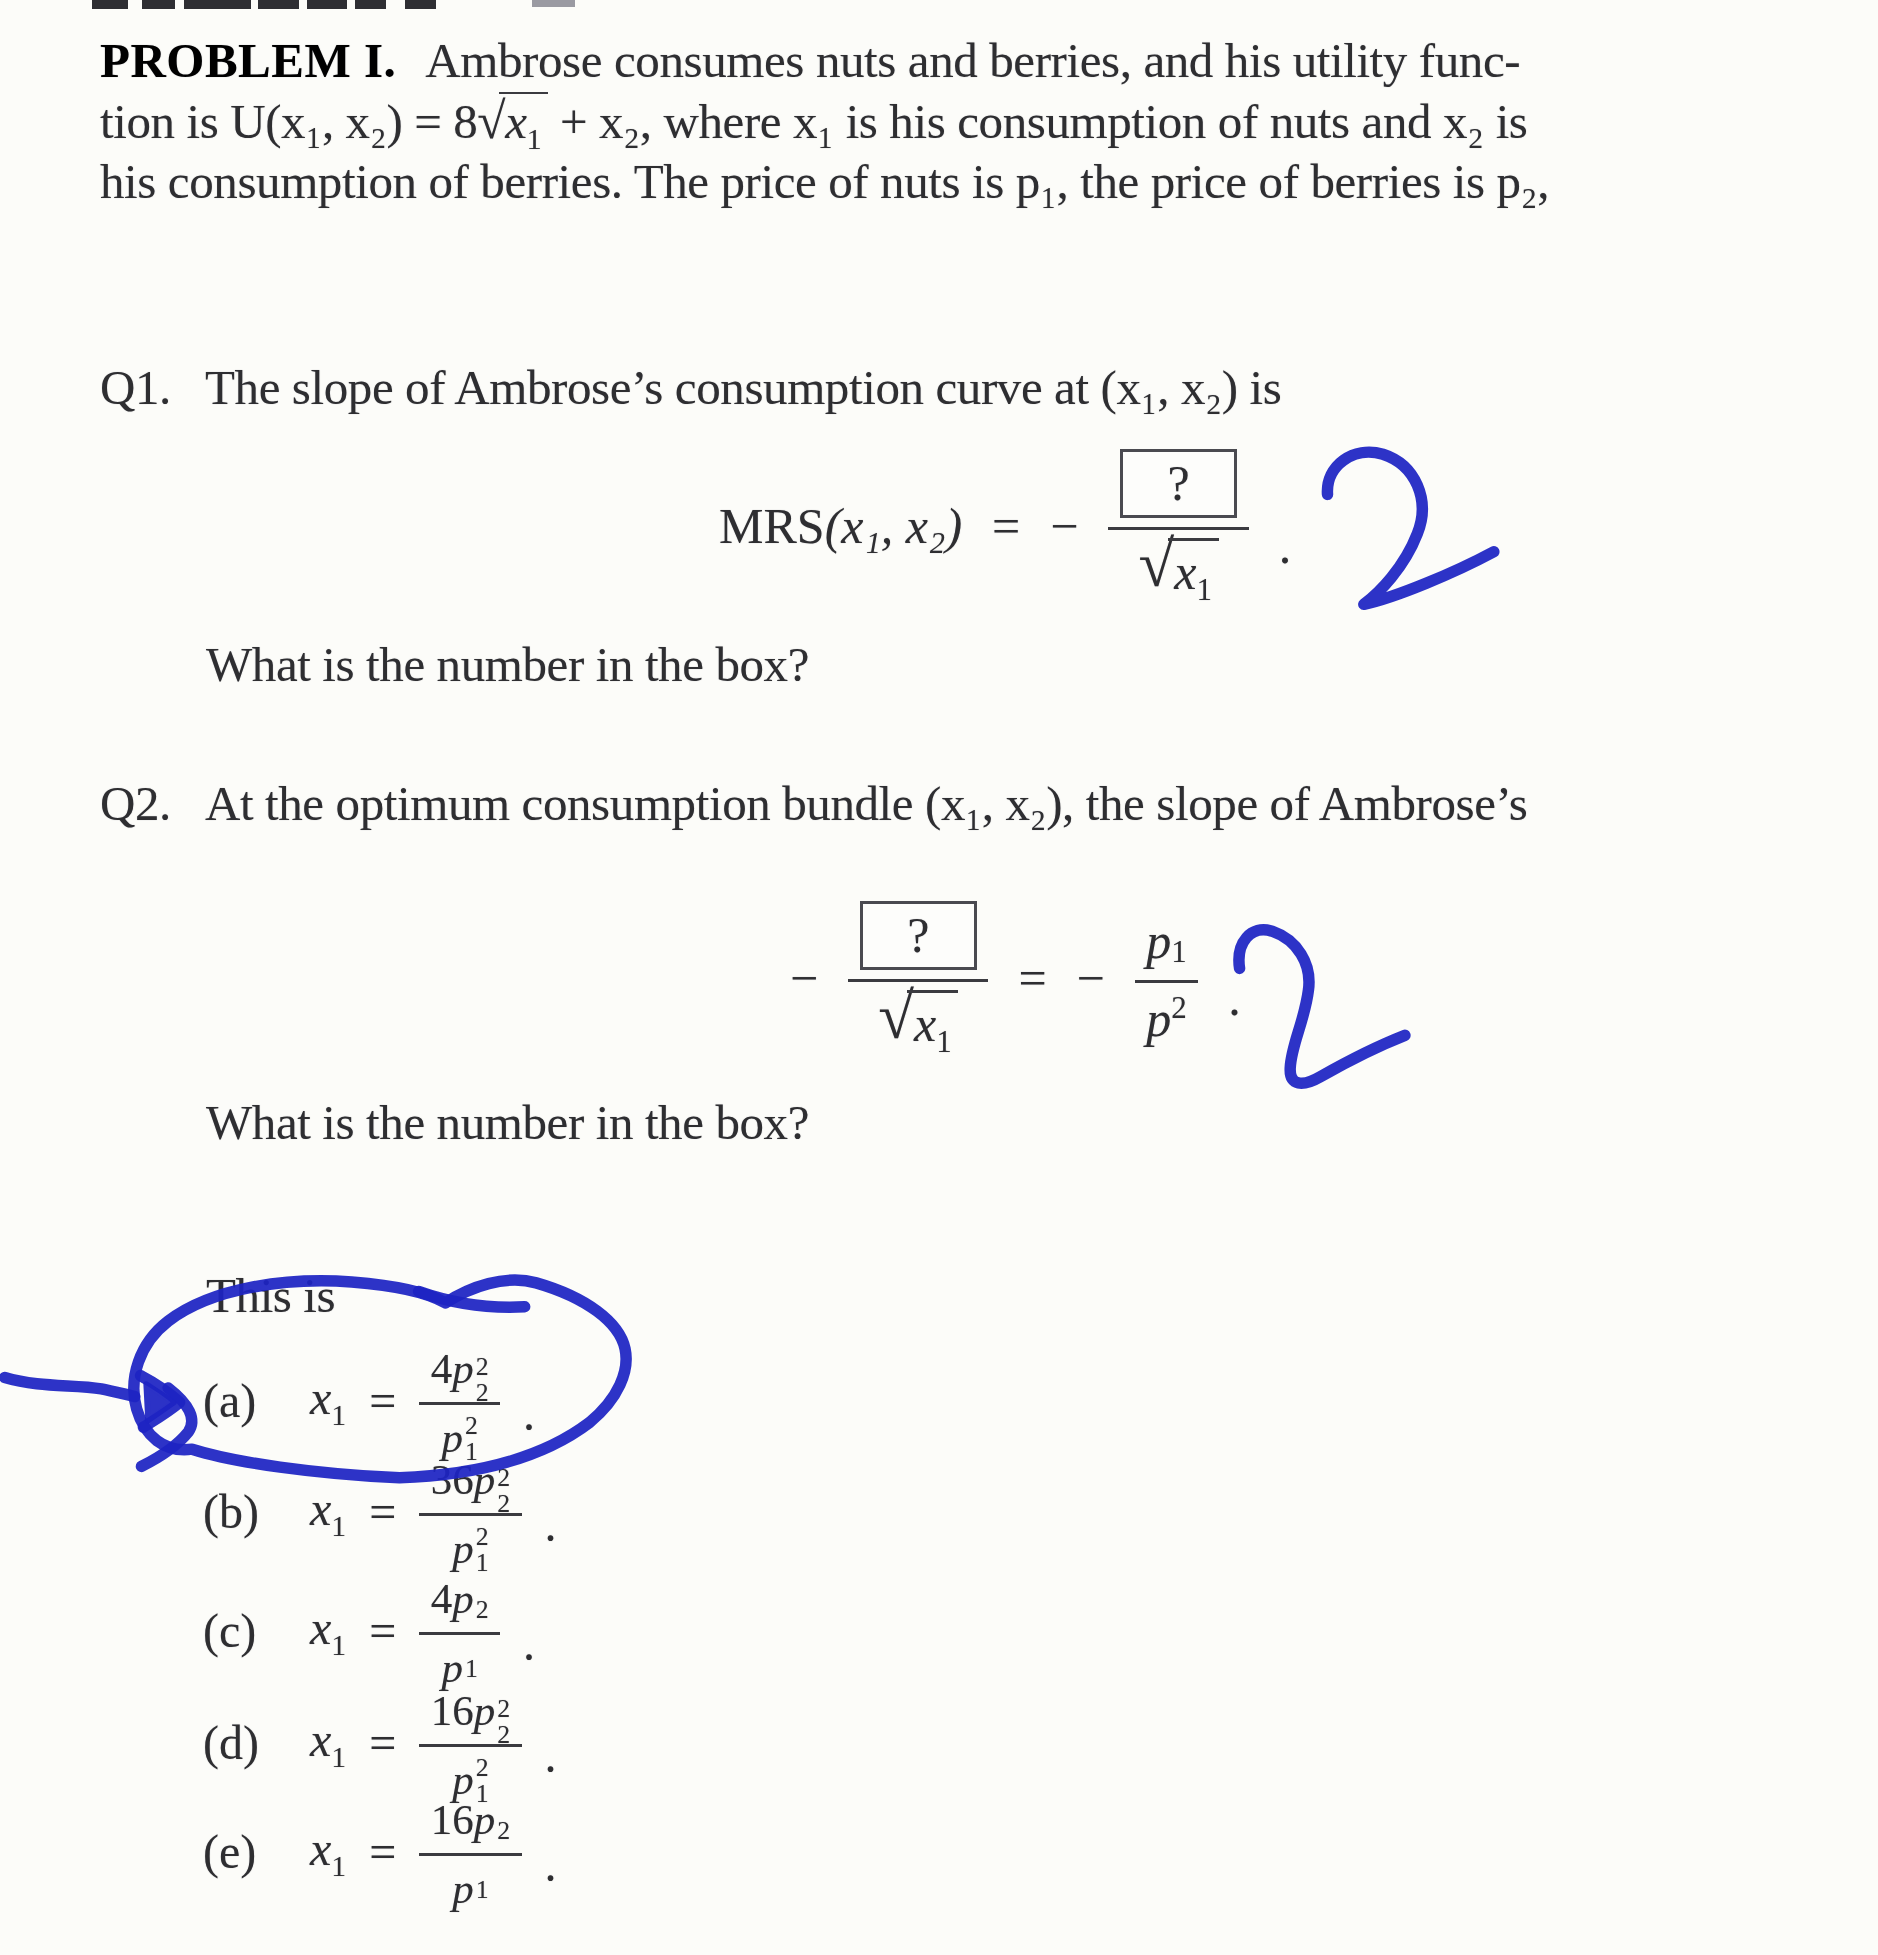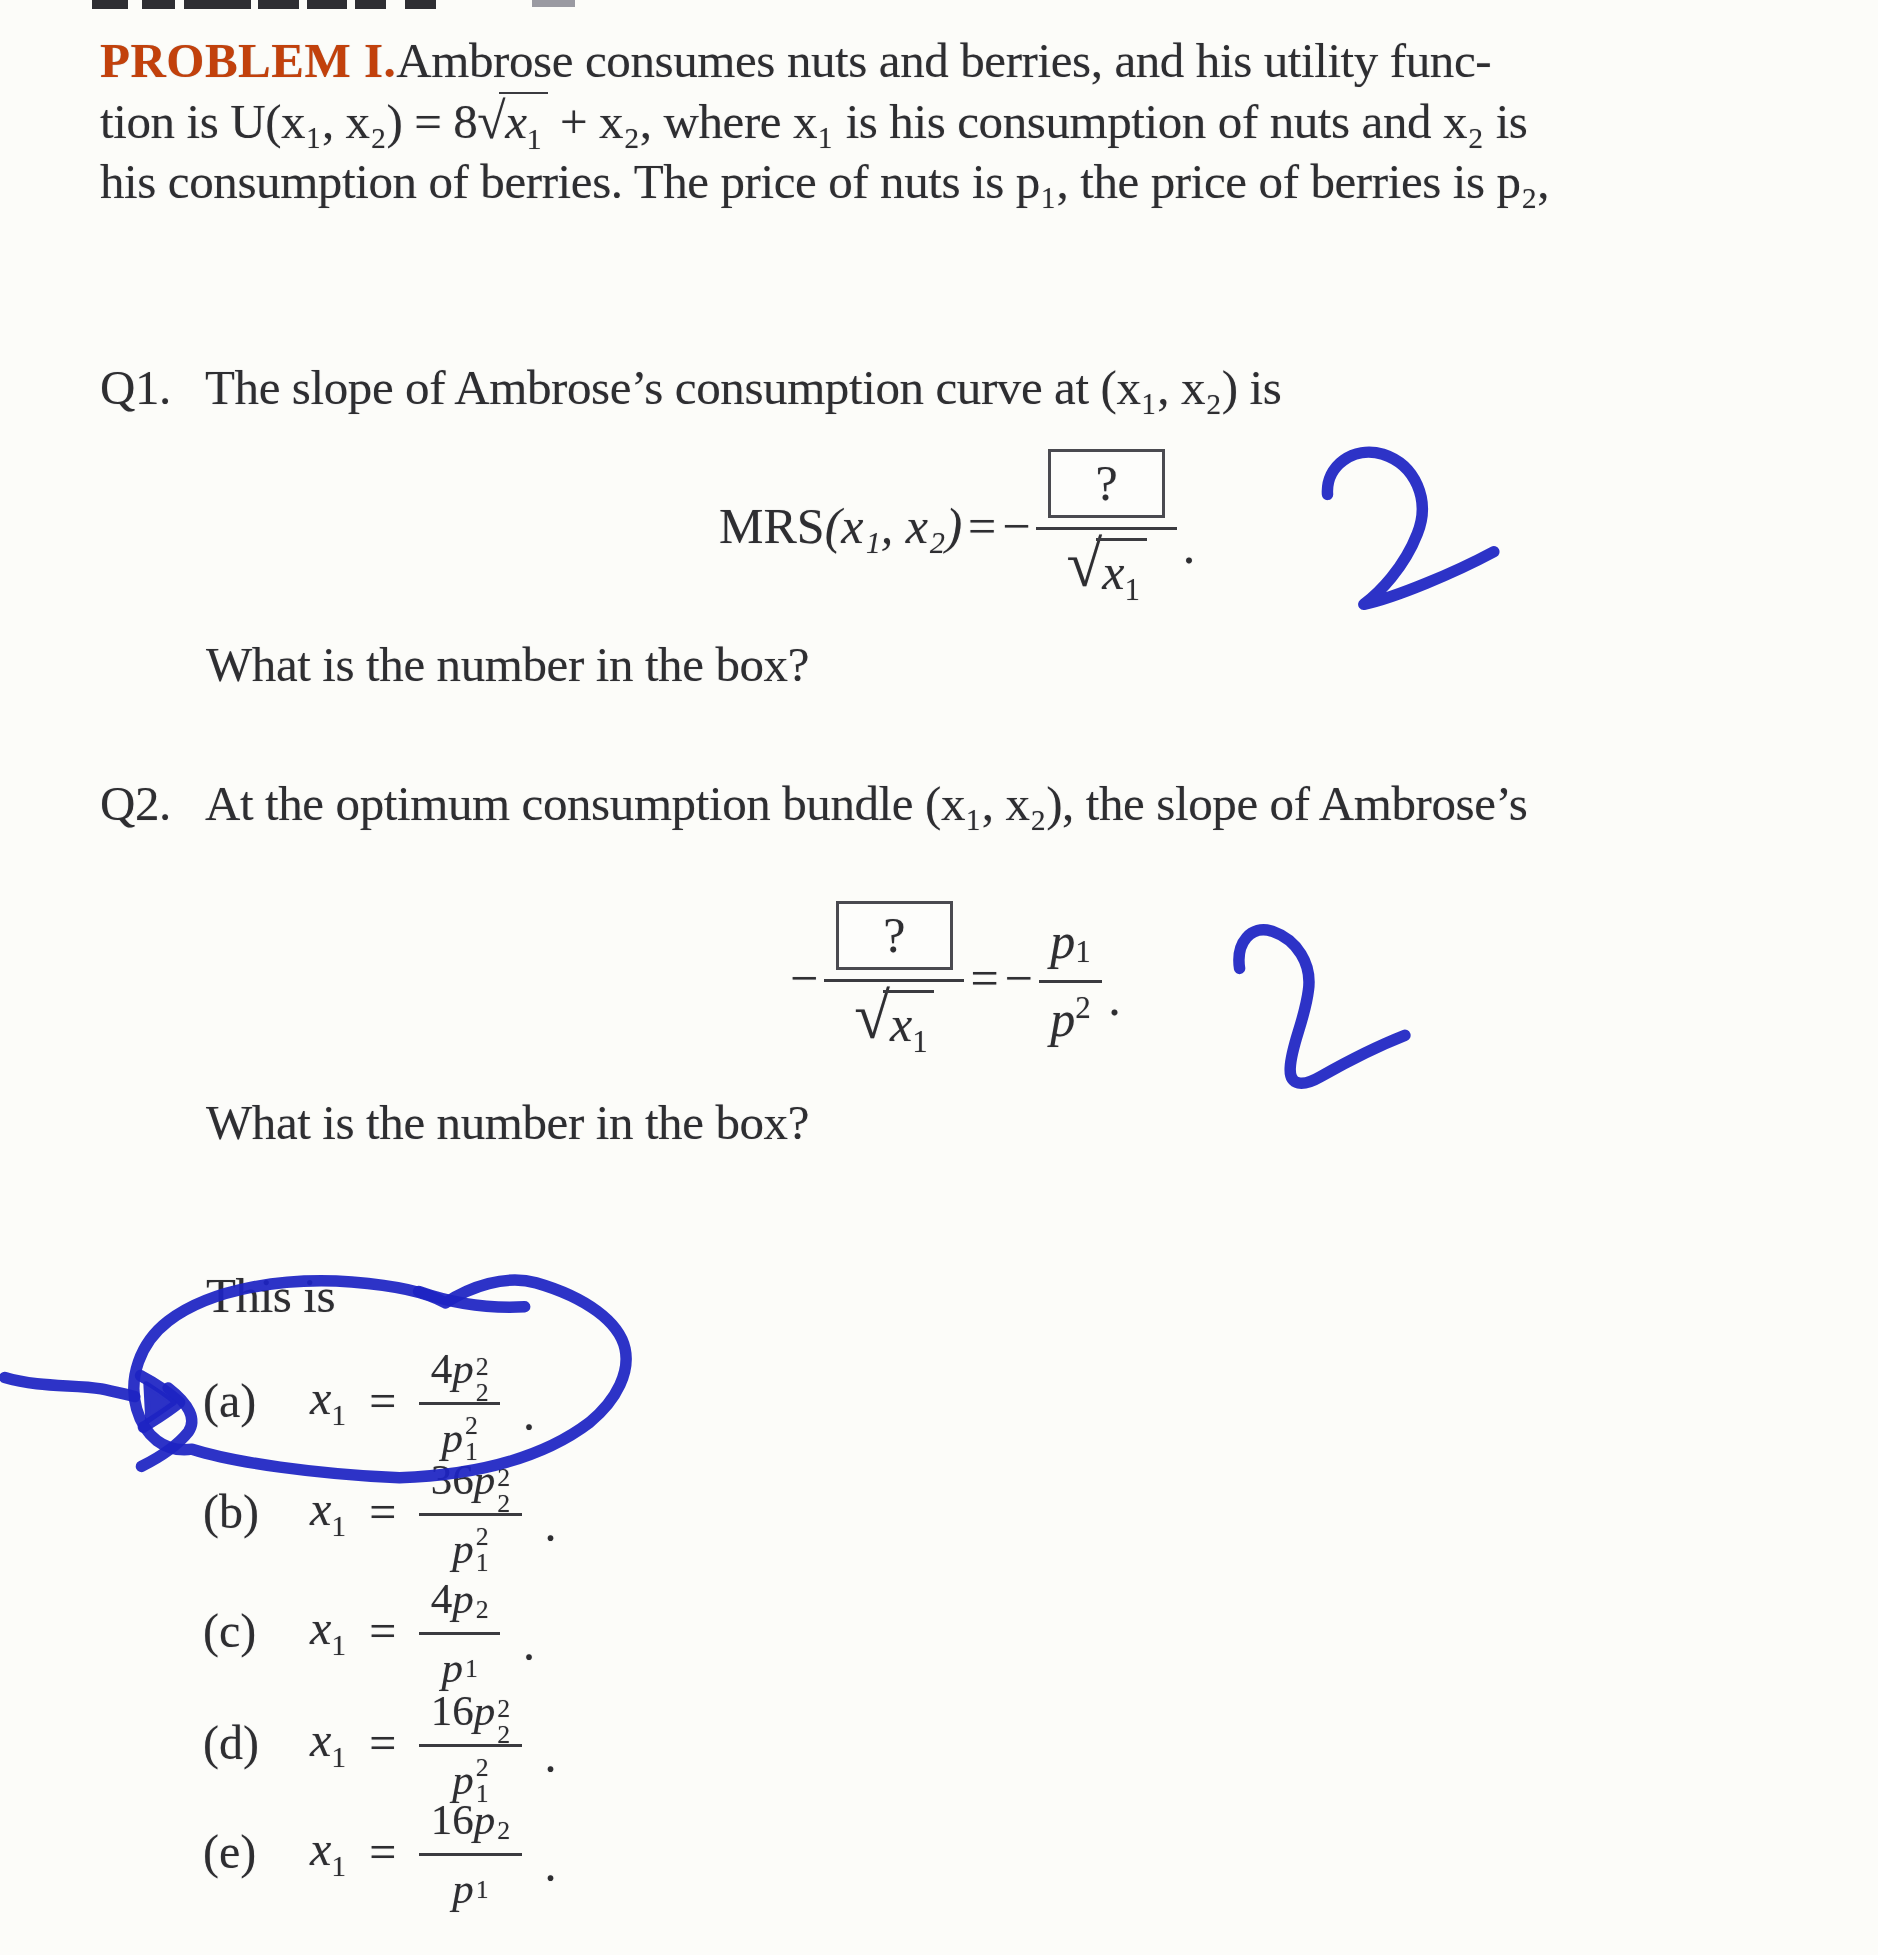--- a/index.html
+++ b/index.html
@@ -7,29 +7,29 @@
     position:relative;
     width:1878px;height:1956px;
     background:#fcfcf9;
     overflow:hidden;
     font-family:"Liberation Serif","DejaVu Serif",serif;
     font-size:49px;
     color:#2e2e31;
     text-shadow:0 0 1.1px rgba(50,50,70,0.35);
   }
   .line{position:absolute;white-space:nowrap;letter-spacing:-0.4px;line-height:1.15;}
-  .plabel{font-weight:bold;color:#c2410c;letter-spacing:0.5px;}
+  .plabel{font-weight:bold;color:#000000;margin-right:29px;letter-spacing:0.5px;}
   .qlabel{display:inline-block;min-width:105px;margin-top:20px;}
   .mi{font-style:italic;}
   sub{font-size:0.62em;}
   .artifact{position:absolute;top:0;height:8.6px;background:#2e2e33;}
   .artifact.faint{background:#9a9aa2;height:6.7px;}
 
   
-  .eqrow{position:absolute;display:flex;align-items:center;gap:6px;font-size:50px;white-space:nowrap;}
+  .eqrow{position:absolute;display:flex;align-items:center;gap:30px;font-size:50px;white-space:nowrap;}
   .frac{display:inline-flex;flex-direction:column;align-items:center;text-align:center;}
   .frac .num{border-bottom:3.8px solid #3b3b40;padding:3.8px 11.5px 9.6px;display:flex;align-items:flex-end;justify-content:center;}
   .frac .den{padding-top:7.6px;display:flex;align-items:flex-start;justify-content:center;}
   .qbox{display:inline-flex;align-items:center;justify-content:center;border:3.3px solid #4a4a50;min-width:92px;min-height:59px;padding:1.9px 9.6px;background:#fdfdfb;}
   .radical{font-size:1.3em;margin-right:-6.7px;line-height:0.8;}
   .radicand{border-top:3.8px solid #3b3b40;padding:1.9px 6.7px 0;}
   .fperiod{align-self:flex-end;margin-bottom:32.5px;}
 
   
   .opt{position:absolute;left:203px;display:flex;align-items:center;gap:23px;font-size:48px;white-space:nowrap;}

